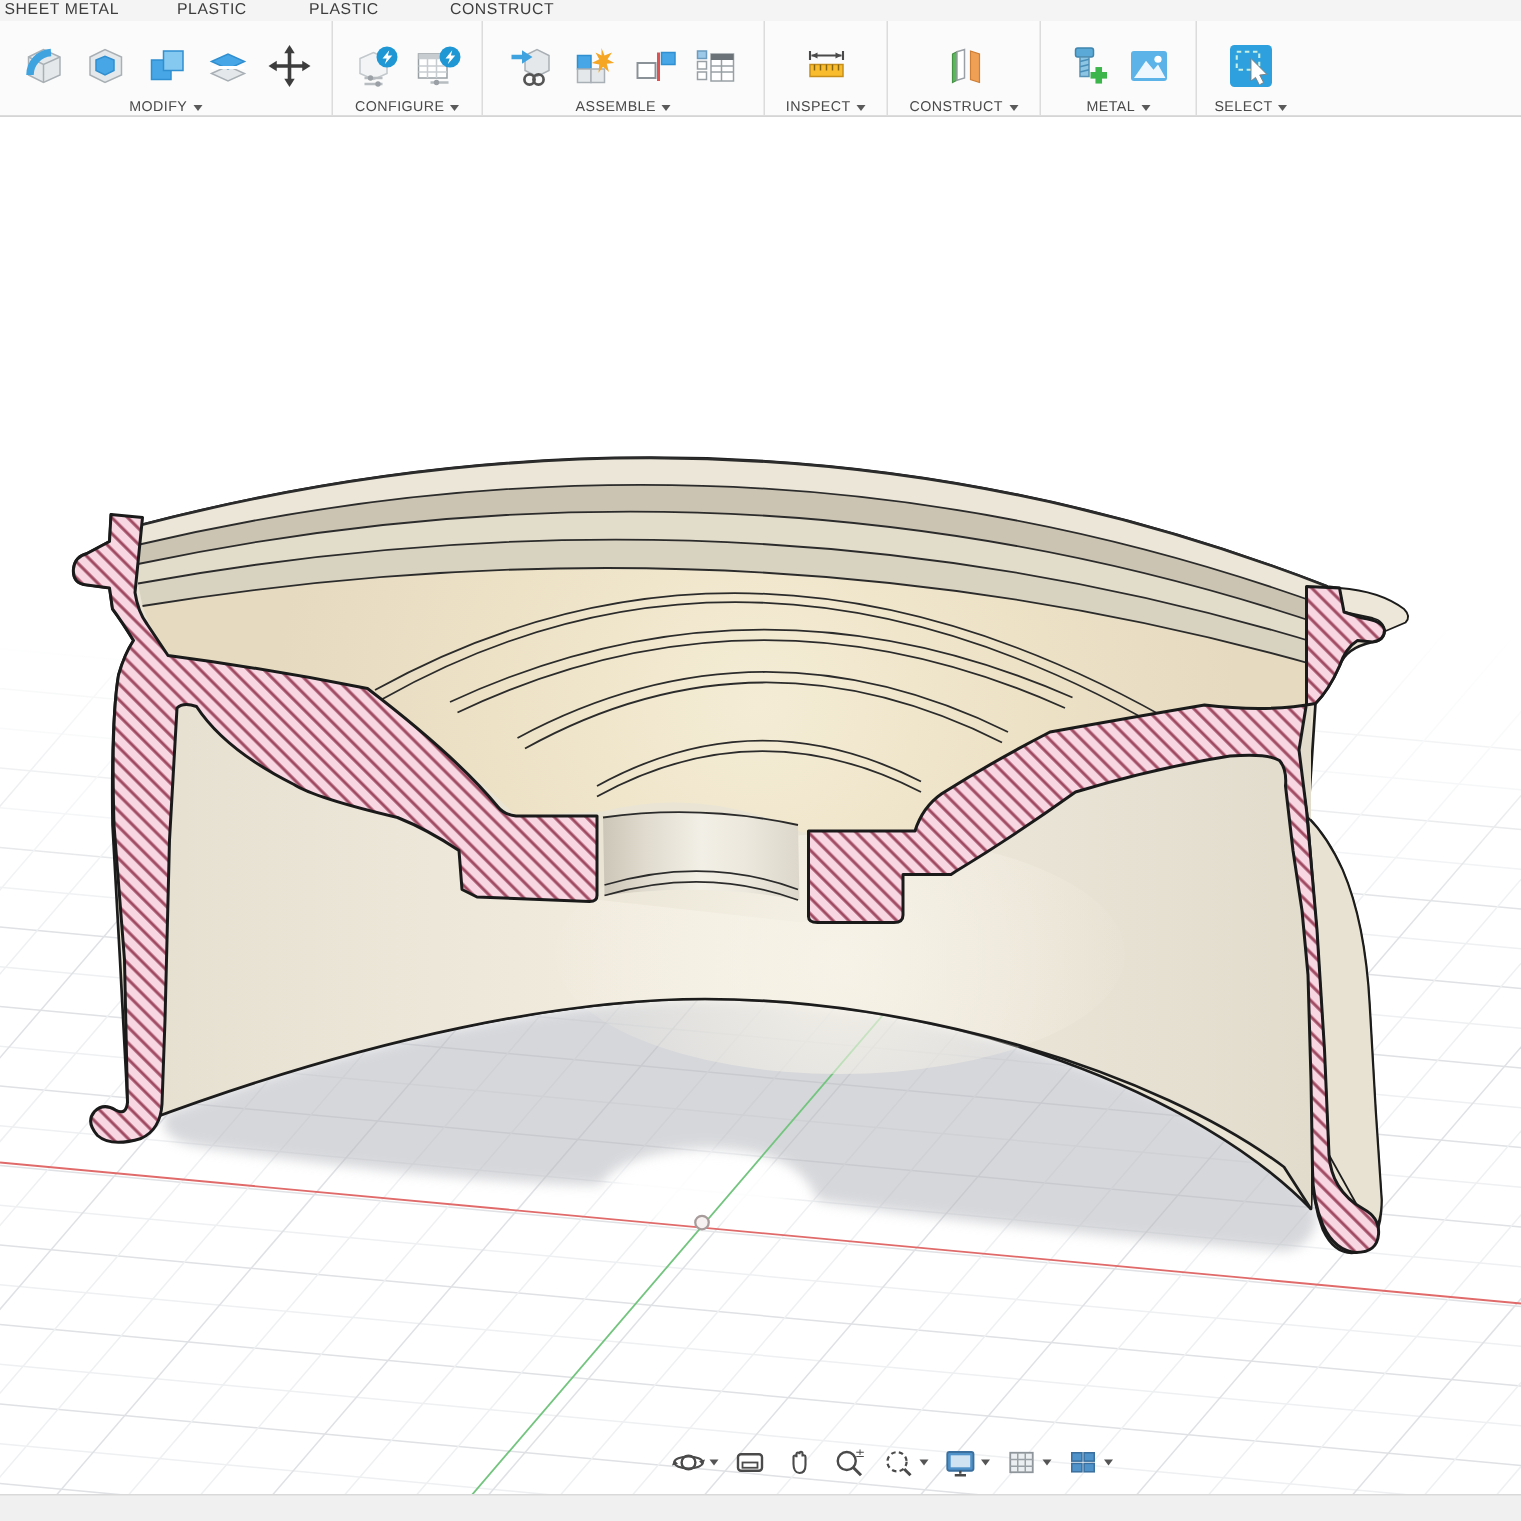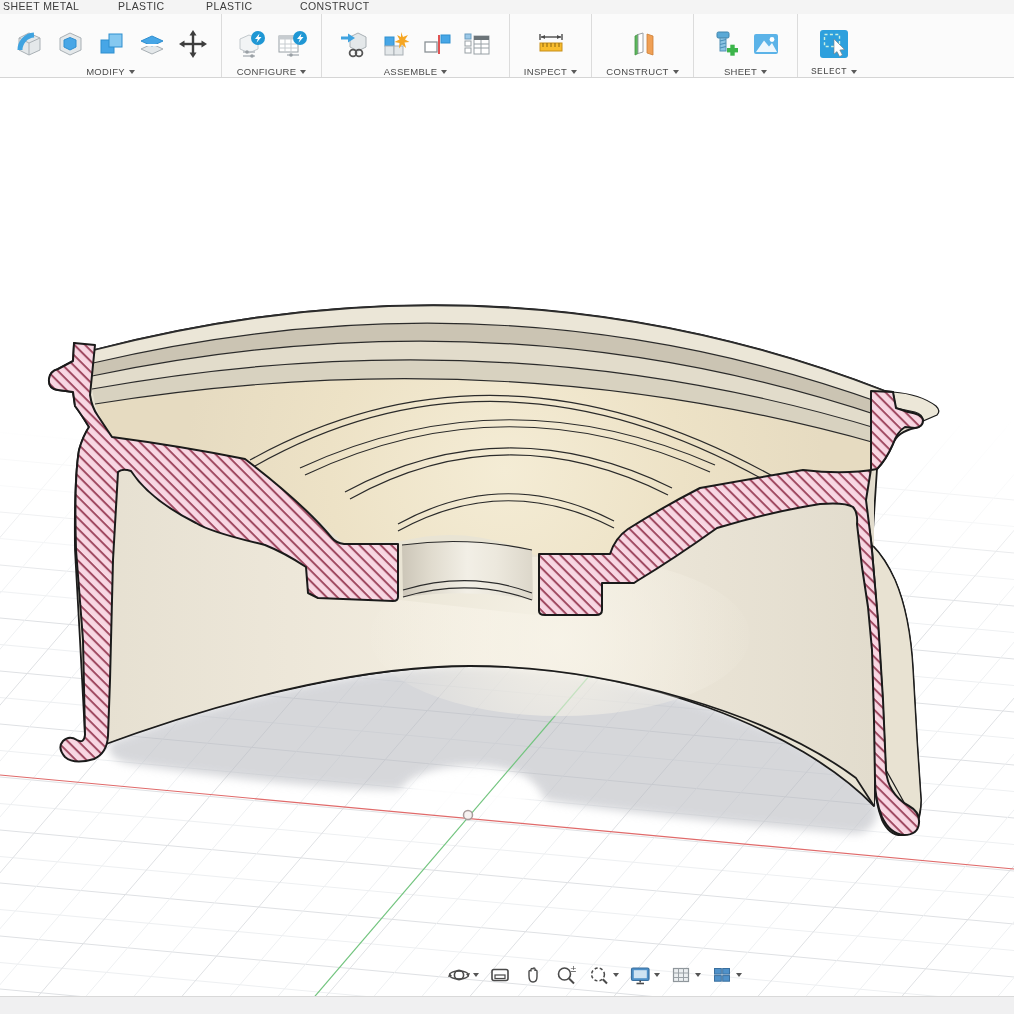--- a/index.html
+++ b/index.html
@@ -9,21 +9,21 @@
 
   
   .topbar { position:absolute; left:0; top:0; width:1014px; height:78px;
     background:#a3a3a3; border-bottom:1px solid #d5d5d5; }
   .tabs-row { position:relative; height:14px; background:#f4f4f4; }
   .tab { position:absolute; top:0; font-size:10.5px; color:#3c3c3c; letter-spacing:.4px;
     cursor:pointer; white-space:nowrap; }
   .groups-row { position:relative; display:flex; height:63px; background:#fbfbfb; }
   .tgroup { position:relative; display:flex; flex-direction:column; align-items:center;
     justify-content:flex-end; border-right:1px solid #dcdcdc; padding-top:4px; }
-  .tgroup:last-child { border-right:none;font-family:Liberation Mono, monospace; }
+  .tgroup:last-child { border-right:none; }
   .gicons { display:flex; align-items:center; justify-content:center; gap:5px; height:40px; }
   .gicon { width:36px; height:36px; display:flex; align-items:center; justify-content:center;
     border-radius:2px; cursor:pointer; }
   .glabel { display:flex; align-items:center; gap:4px; font-size:9.5px; color:#4a4a4a;
     letter-spacing:.3px; cursor:pointer; margin-top:2px; }
   .caret { width:0; height:0; border-left:3.5px solid transparent; border-right:3.5px solid transparent;
     border-top:4px solid #5a5a5a; display:inline-block; }
 
   
   .viewport { position:absolute; left:0; top:79px; width:1014px; height:917px; background:#fff; cursor:default; }
@@ -248,21 +248,21 @@
             </span>
           <span class="gicon">
             <svg width="34" height="34" viewBox="0 0 34 34">
               <rect x="5" y="7" width="24" height="20" rx="2" fill="#5bb3e8"></rect>
               <circle cx="23" cy="12.5" r="2.4" fill="#fff"></circle>
               <polygon points="7,25 15,13.5 20,19.5 23,16 28,25" fill="#eef7fd"></polygon>
             </svg>
             </span>
         </div>
         <div class="glabel">
-          <span>SHEET</span>
+          <span>METAL</span>
           <span class="caret"></span>
         </div>
       </div>
 
       <div class="tgroup" style="width:72px">
         <div class="gicons">
           <span class="gicon">
             <svg width="34" height="34" viewBox="0 0 34 34">
               <rect x="3" y="3" width="28" height="28" rx="3" fill="#2ea0dd"></rect>
               <rect x="7.5" y="7.5" width="15" height="12" fill="none" stroke="#c9f0e2" stroke-width="1.4" stroke-dasharray="3 2.4"></rect>

